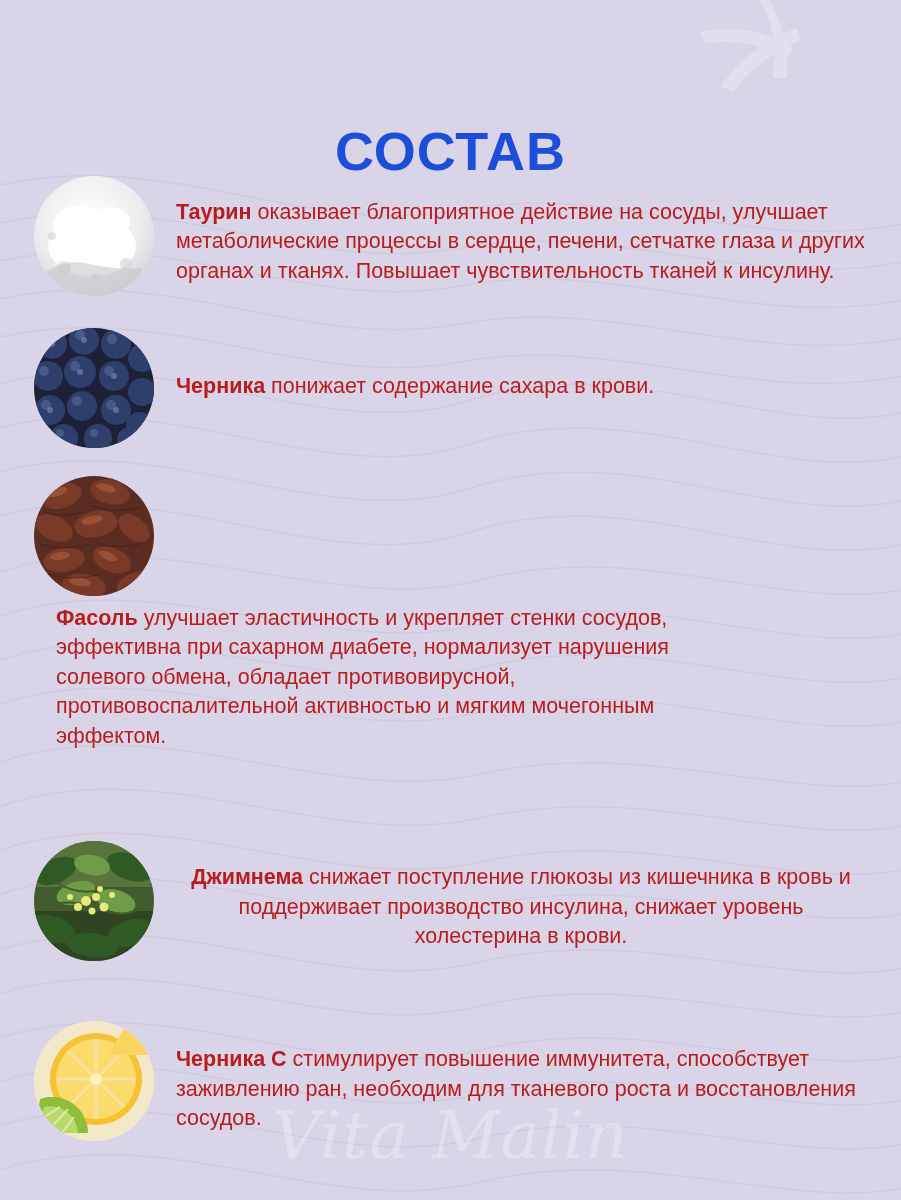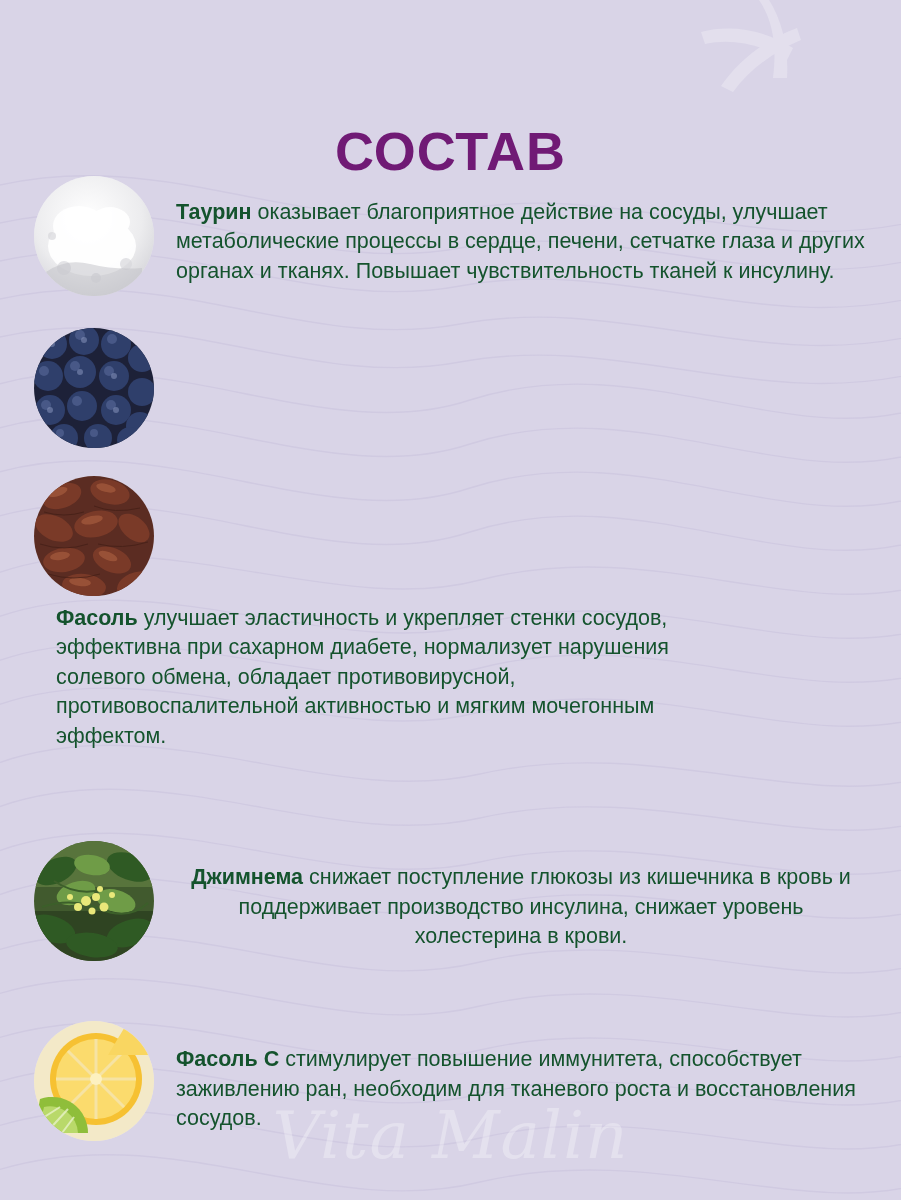--- a/index.html
+++ b/index.html
@@ -63,21 +63,21 @@
   }
   .title {
     position: absolute;
     top: 84px;
     left: 0;
     width: 100%;
     text-align: center;
     font-size: 54px;
     font-weight: bold;
     letter-spacing: 1px;
-    color: #701a75;
+    color: #1d4ed8;
   }
 
   .list {
     position: absolute;
     top: 176px;
     left: 34px;
     width: 836px;
   }
 
   .item {
@@ -95,21 +95,21 @@
     position: relative;
     box-shadow: 0 0 0 1px rgba(255,255,255,.35) inset;
   }
   .thumb svg { display: block; width: 120px; height: 120px; }
 
   .text {
     margin-left: 22px;
     padding-top: 4px;
     font-size: 21.5px;
     line-height: 1.37;
-    color: #14532d;
+    color: #b91c1c;
     max-width: 690px;
   }
   .text b { font-weight: bold; }
 
   
   .item-0 { margin-top: 0; }
   .item-0 .text { padding-top: 22px; }
   .item-1 { margin-top: 32px; }
   .item-1 .text { padding-top: 44px; }
   .item-2 { margin-top: 28px; flex-direction: column; }
@@ -239,20 +239,23 @@
               <circle cx="50" cy="12" r="3"></circle>
                 <circle cx="46" cy="44" r="3"></circle>
                 <circle cx="82" cy="82" r="3"></circle>
               <circle cx="18" cy="16" r="3"></circle>
                 <circle cx="80" cy="48" r="3"></circle>
                 <circle cx="16" cy="82" r="3"></circle>
             </g>
           </g>
         </svg>
       </div>
+      <div class="text">
+        <b>Черника</b><span> понижает содержание сахара в крови.</span>
+      </div>
     </div>
 
     <div class="item item-2">
       <div class="thumb">
         <svg viewBox="0 0 120 120">
           <rect width="120" height="120" fill="#5b2c22"></rect>
           <g>
             <g fill="#7a3a28">
               <ellipse cx="28" cy="20" rx="20" ry="12" transform="rotate(-20 28 20)"></ellipse>
               <ellipse cx="76" cy="16" rx="20" ry="12" transform="rotate(15 76 16)"></ellipse>
@@ -347,18 +350,18 @@
           </g>
           <g stroke="#e8f2c8" stroke-width="2" fill="none" opacity=".8">
             <path d="M12,112 L34,88"></path>
               <path d="M28,112 L40,96"></path>
               <path d="M4,100 L26,86"></path>
           </g>
           <path d="M92,4 a40,40 0 0 1 26,30 l-44,0 z" fill="#f9d661"></path>
         </svg>
       </div>
       <div class="text">
-        <b>Фасоль C</b><span> стимулирует повышение иммунитета, способствует заживлению ран, необходим для тканевого роста и восстановления сосудов.</span>
+        <b>Черника C</b><span> стимулирует повышение иммунитета, способствует заживлению ран, необходим для тканевого роста и восстановления сосудов.</span>
       </div>
     </div>
 
   </div>
 </div>
 
 </body></html>

